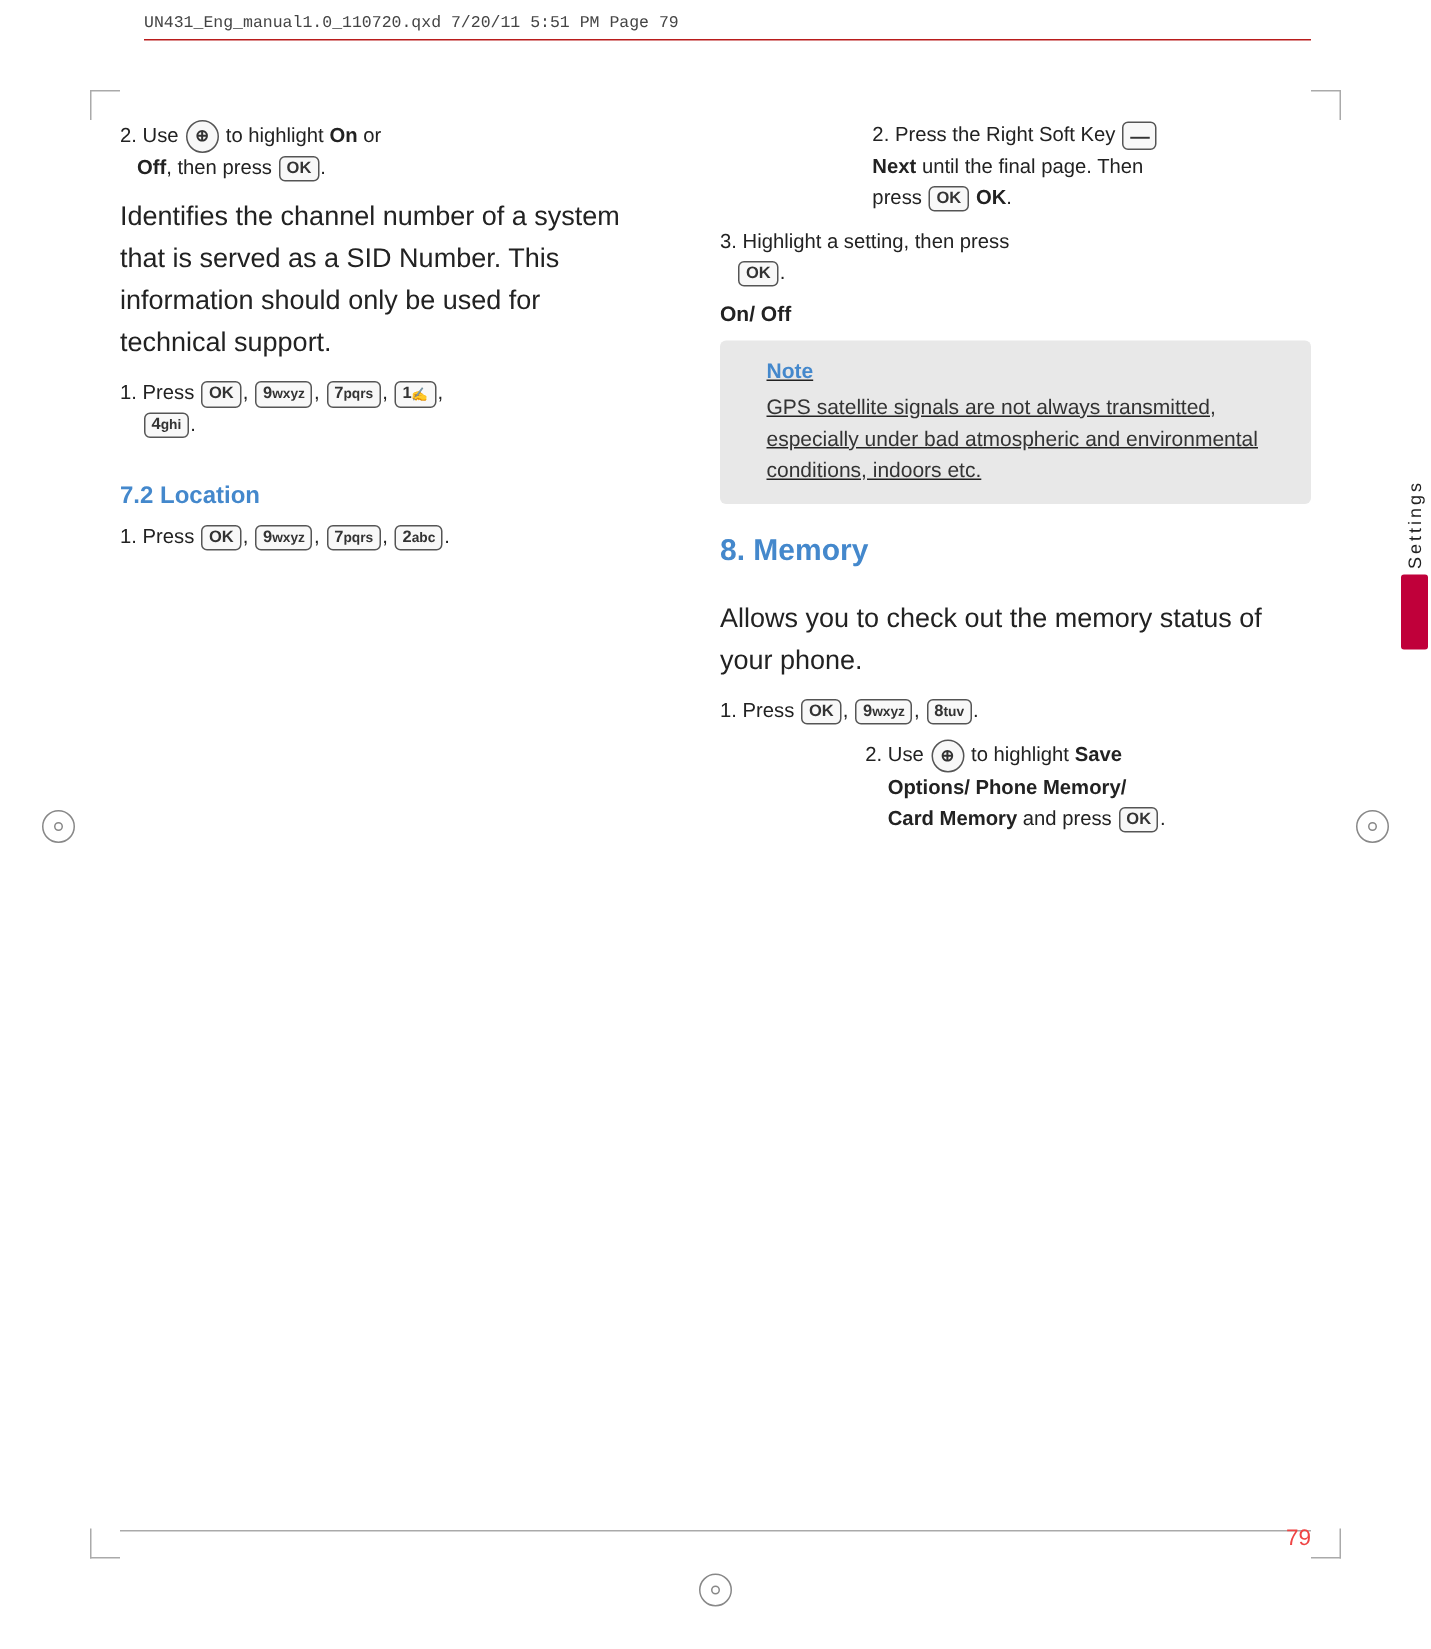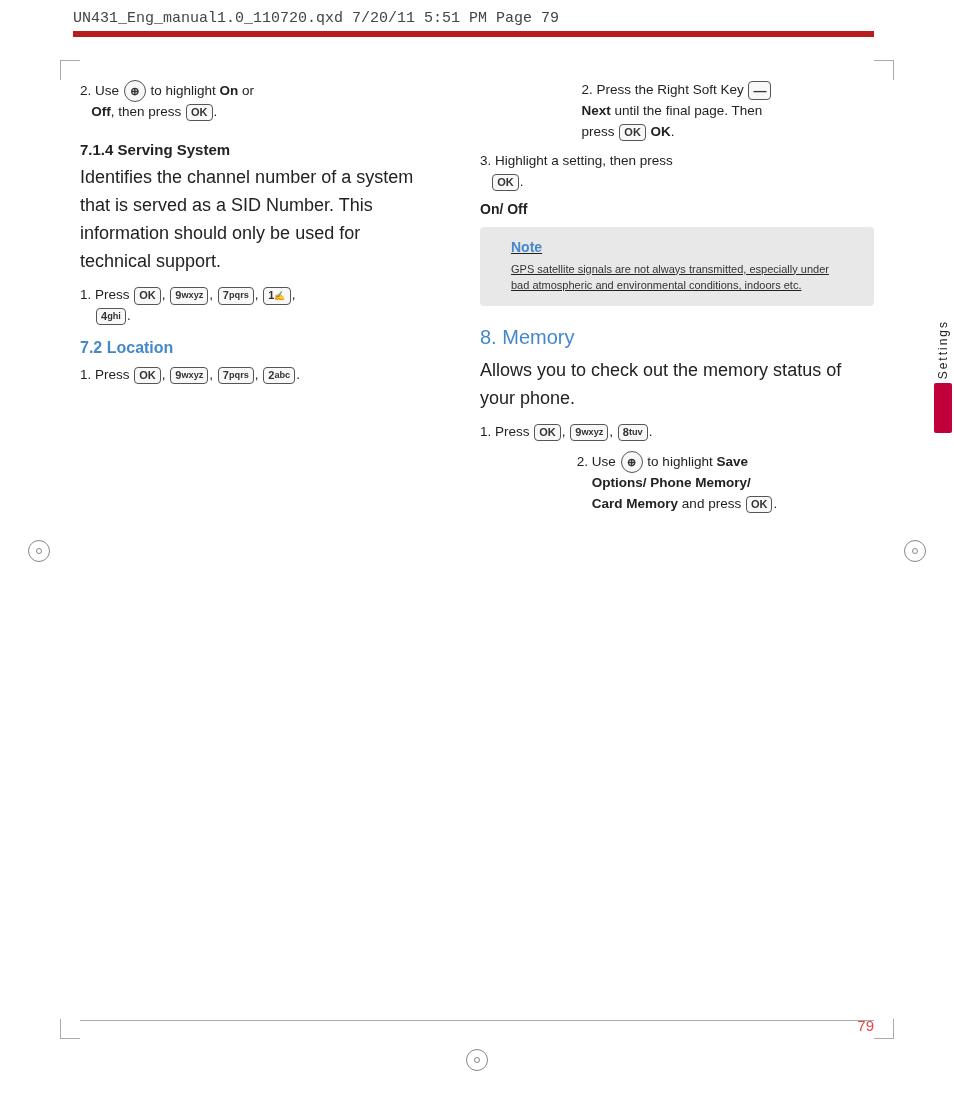--- a/index.html
+++ b/index.html
@@ -25,26 +25,26 @@
     }
     .corner-tl { top: 60px; left: 60px; border-width: 1px 0 0 1px; }
     .corner-tr { top: 60px; right: 60px; border-width: 1px 1px 0 0; }
     .corner-bl { bottom: 60px; left: 60px; border-width: 0 0 1px 1px; }
     .corner-br { bottom: 60px; right: 60px; border-width: 0 1px 1px 0; }
 
     
     .page-header {
       position: absolute;
       top: 10px;
-      left: 73px;
+      left: 96px;
       right: 80px;
-      font-size: 15px;
+      font-size: 11px;
       color: #444;
       font-family: 'Courier New', monospace;
-      border-bottom: 6px solid #b91c1c;
+      border-bottom: 1px solid #b91c1c;
       padding-bottom: 4px;
     }
 
     
     .reg-mark {
       position: absolute;
       width: 22px;
       height: 22px;
       border-radius: 50%;
       border: 1px solid #888;
@@ -119,28 +119,28 @@
       color: #222;
       margin-bottom: 6px;
       margin-top: 18px;
     }
 
     .section-title-blue {
       font-size: 16px;
       font-weight: bold;
       color: #4488cc;
       margin-bottom: 8px;
-      margin-top: 12px;
+      margin-top: 28px;
     }
 
     .section-title-large {
       font-size: 20px;
-      font-weight: normal;
+      font-weight: bold;
       color: #4488cc;
-      margin-bottom: 8px;
+      margin-bottom: 20px;
       margin-top: 20px;
     }
 
     p {
       font-size: 18px;
       line-height: 1.55;
       margin-bottom: 10px;
     }
 
     .step {
@@ -196,21 +196,21 @@
     }
 
     .note-box .note-title {
       font-size: 14px;
       font-weight: bold;
       color: #4488cc;
       margin-bottom: 6px;
     }
 
     .note-box p {
-      font-size: 11px;
+      font-size: 14px;
       color: #333;
       margin: 0;
       line-height: 1.5;
     }
 
     
     .bold { font-weight: bold; }
 
     
     .on-off-line {
@@ -261,21 +261,20 @@
 
     <div class="step">
       <span>
         2. Use <span class="key-icon-round">⊕</span>
         to highlight <span class="bold">On</span> or<br>
         &nbsp;&nbsp;&nbsp;<span class="bold">Off</span>, then press
         <span class="key-icon">OK</span>.
       </span>
     </div>
 
-    <div class="section-title">7.1.4 Serving System</div>
 
     <p>Identifies the channel number of a system that is served as a SID Number. This information should only be used for technical support.</p>
 
     <div class="step">
       <span>
         1. Press <span class="key-icon">OK</span>,
         <span class="key-icon">9<sub>wxyz</sub></span>,
         <span class="key-icon">7<sub>pqrs</sub></span>,
         <span class="key-icon">1<sup style="font-size:9px">✍</sup></span>,<br>
         &nbsp;&nbsp;&nbsp;&nbsp;<span class="key-icon">4<sub>ghi</sub></span>.

